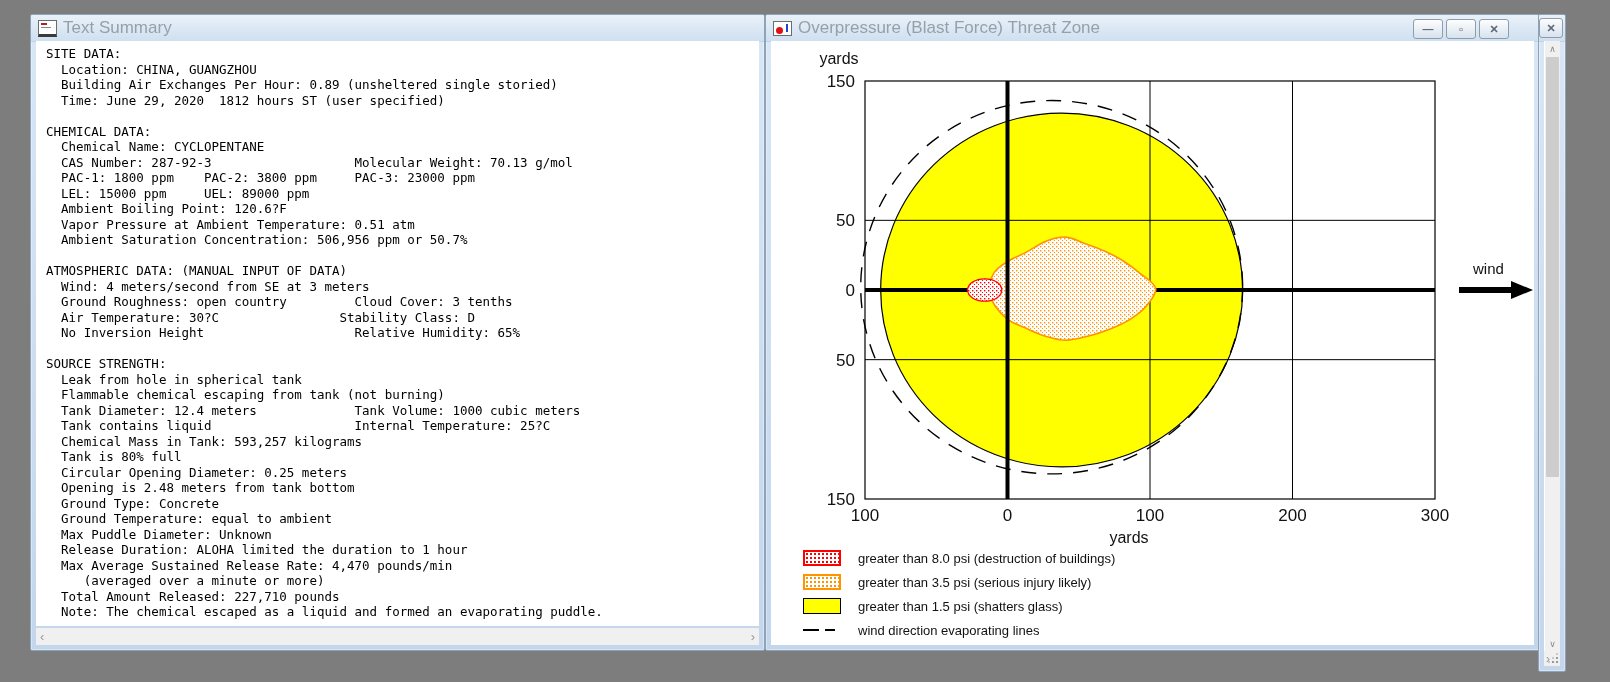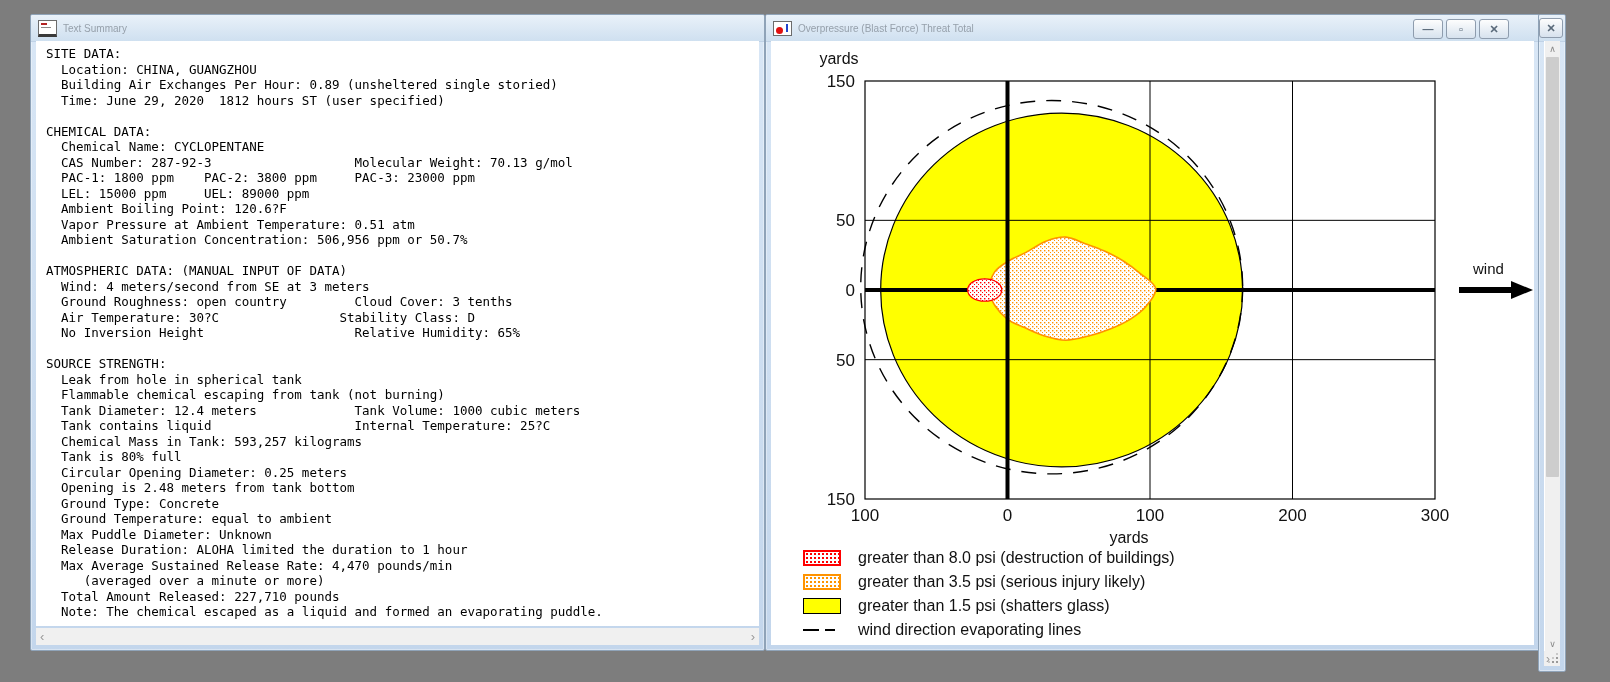--- a/index.html
+++ b/index.html
@@ -17,21 +17,21 @@
   }
   .titlebar{
     position:absolute;left:0;top:0;right:0;height:26px;
     display:flex;align-items:center;
     padding-left:7px;
     background:linear-gradient(#e9f1f9,#cfe0f0);
     border-bottom:1px solid #c0d2e6;
     border-radius:2px 2px 0 0;
   }
   .title{
-    color:#96a0ab;font-size:10px;margin-left:6px;white-space:nowrap;overflow:hidden;
+    color:#96a0ab;font-size:17px;margin-left:6px;white-space:nowrap;overflow:hidden;
   }
   .winbtns{position:absolute;right:30px;top:4px;display:flex;gap:3px;}
   .wbtn{
     width:28px;height:18px;border:1px solid #8e9cad;border-radius:3px;
     background:linear-gradient(#fdfdfd,#d7e2ee);
     display:flex;align-items:center;justify-content:center;
     color:#5a6a7a;font-size:11px;line-height:1;font-weight:bold;
   }
   .content{
     position:absolute;left:5px;right:5px;top:26px;background:#ffffff;
@@ -61,21 +61,21 @@
   .sw-stipple-orange{
     border:2px solid #ff9300;background-color:#fff;
     background-image:radial-gradient(#ff9300 0.8px, transparent 0.9px);
     background-size:4px 4px;
   }
   .sw-solid-yellow{border:1.5px solid #000;background:#ffff00;}
   .sw-dash{
     height:2px;border:none;
     background:linear-gradient(to right,#000 0 16px,transparent 16px 22px,#000 22px 32px,transparent 32px);
   }
-  .legtext{margin-left:17px;font-size:16px;color:#111;}
+  .legtext{margin-left:17px;font-size:13px;color:#111;}
   
   .doc-icon{position:relative;width:17px;height:13px;background:#fff;border:1px solid #6c6c6c;border-bottom:3px solid #3a3a3a;display:inline-block;}
   .doc-icon::before{content:"";position:absolute;left:2px;top:2px;width:6px;height:2px;background:#b22222;}
   .doc-icon::after{content:"";position:absolute;left:2px;top:6px;width:10px;height:1px;background:#888;}
   .chart-icon{position:relative;width:17px;height:13px;background:#fff;border:1px solid #6c6c6c;display:inline-block;}
   .chart-icon::before{content:"";position:absolute;left:2px;bottom:1px;width:7px;height:7px;border-radius:50%;background:#e01010;}
   .chart-icon::after{content:"";position:absolute;right:3px;top:2px;width:2px;height:8px;background:#2244cc;}
   
   .vscroll{
     position:absolute;top:0;right:0;width:15px;bottom:15px;background:#f0f0f0;
@@ -148,21 +148,21 @@
   </div>
   <div class="hscroll">
     <span class="arr">‹</span>
     <span class="arr">›</span>
   </div>
 </section>
 
 <section class="win" style="left:765px;top:14px;width:773px;height:635px;">
   <header class="titlebar">
     <span class="chart-icon"></span>
-    <span class="title">Overpressure (Blast Force) Threat Total</span>
+    <span class="title">Overpressure (Blast Force) Threat Zone</span>
     <span class="winbtns">
       <span class="wbtn">—</span>
       <span class="wbtn">▫</span>
       <span class="wbtn">✕</span>
     </span>
   </header>
   <div class="content" style="bottom:5px;">
     <svg id="chart" width="763" height="600">
         <defs>
           <pattern id="stip-injury" width="4" height="4" patternUnits="userSpaceOnUse">

